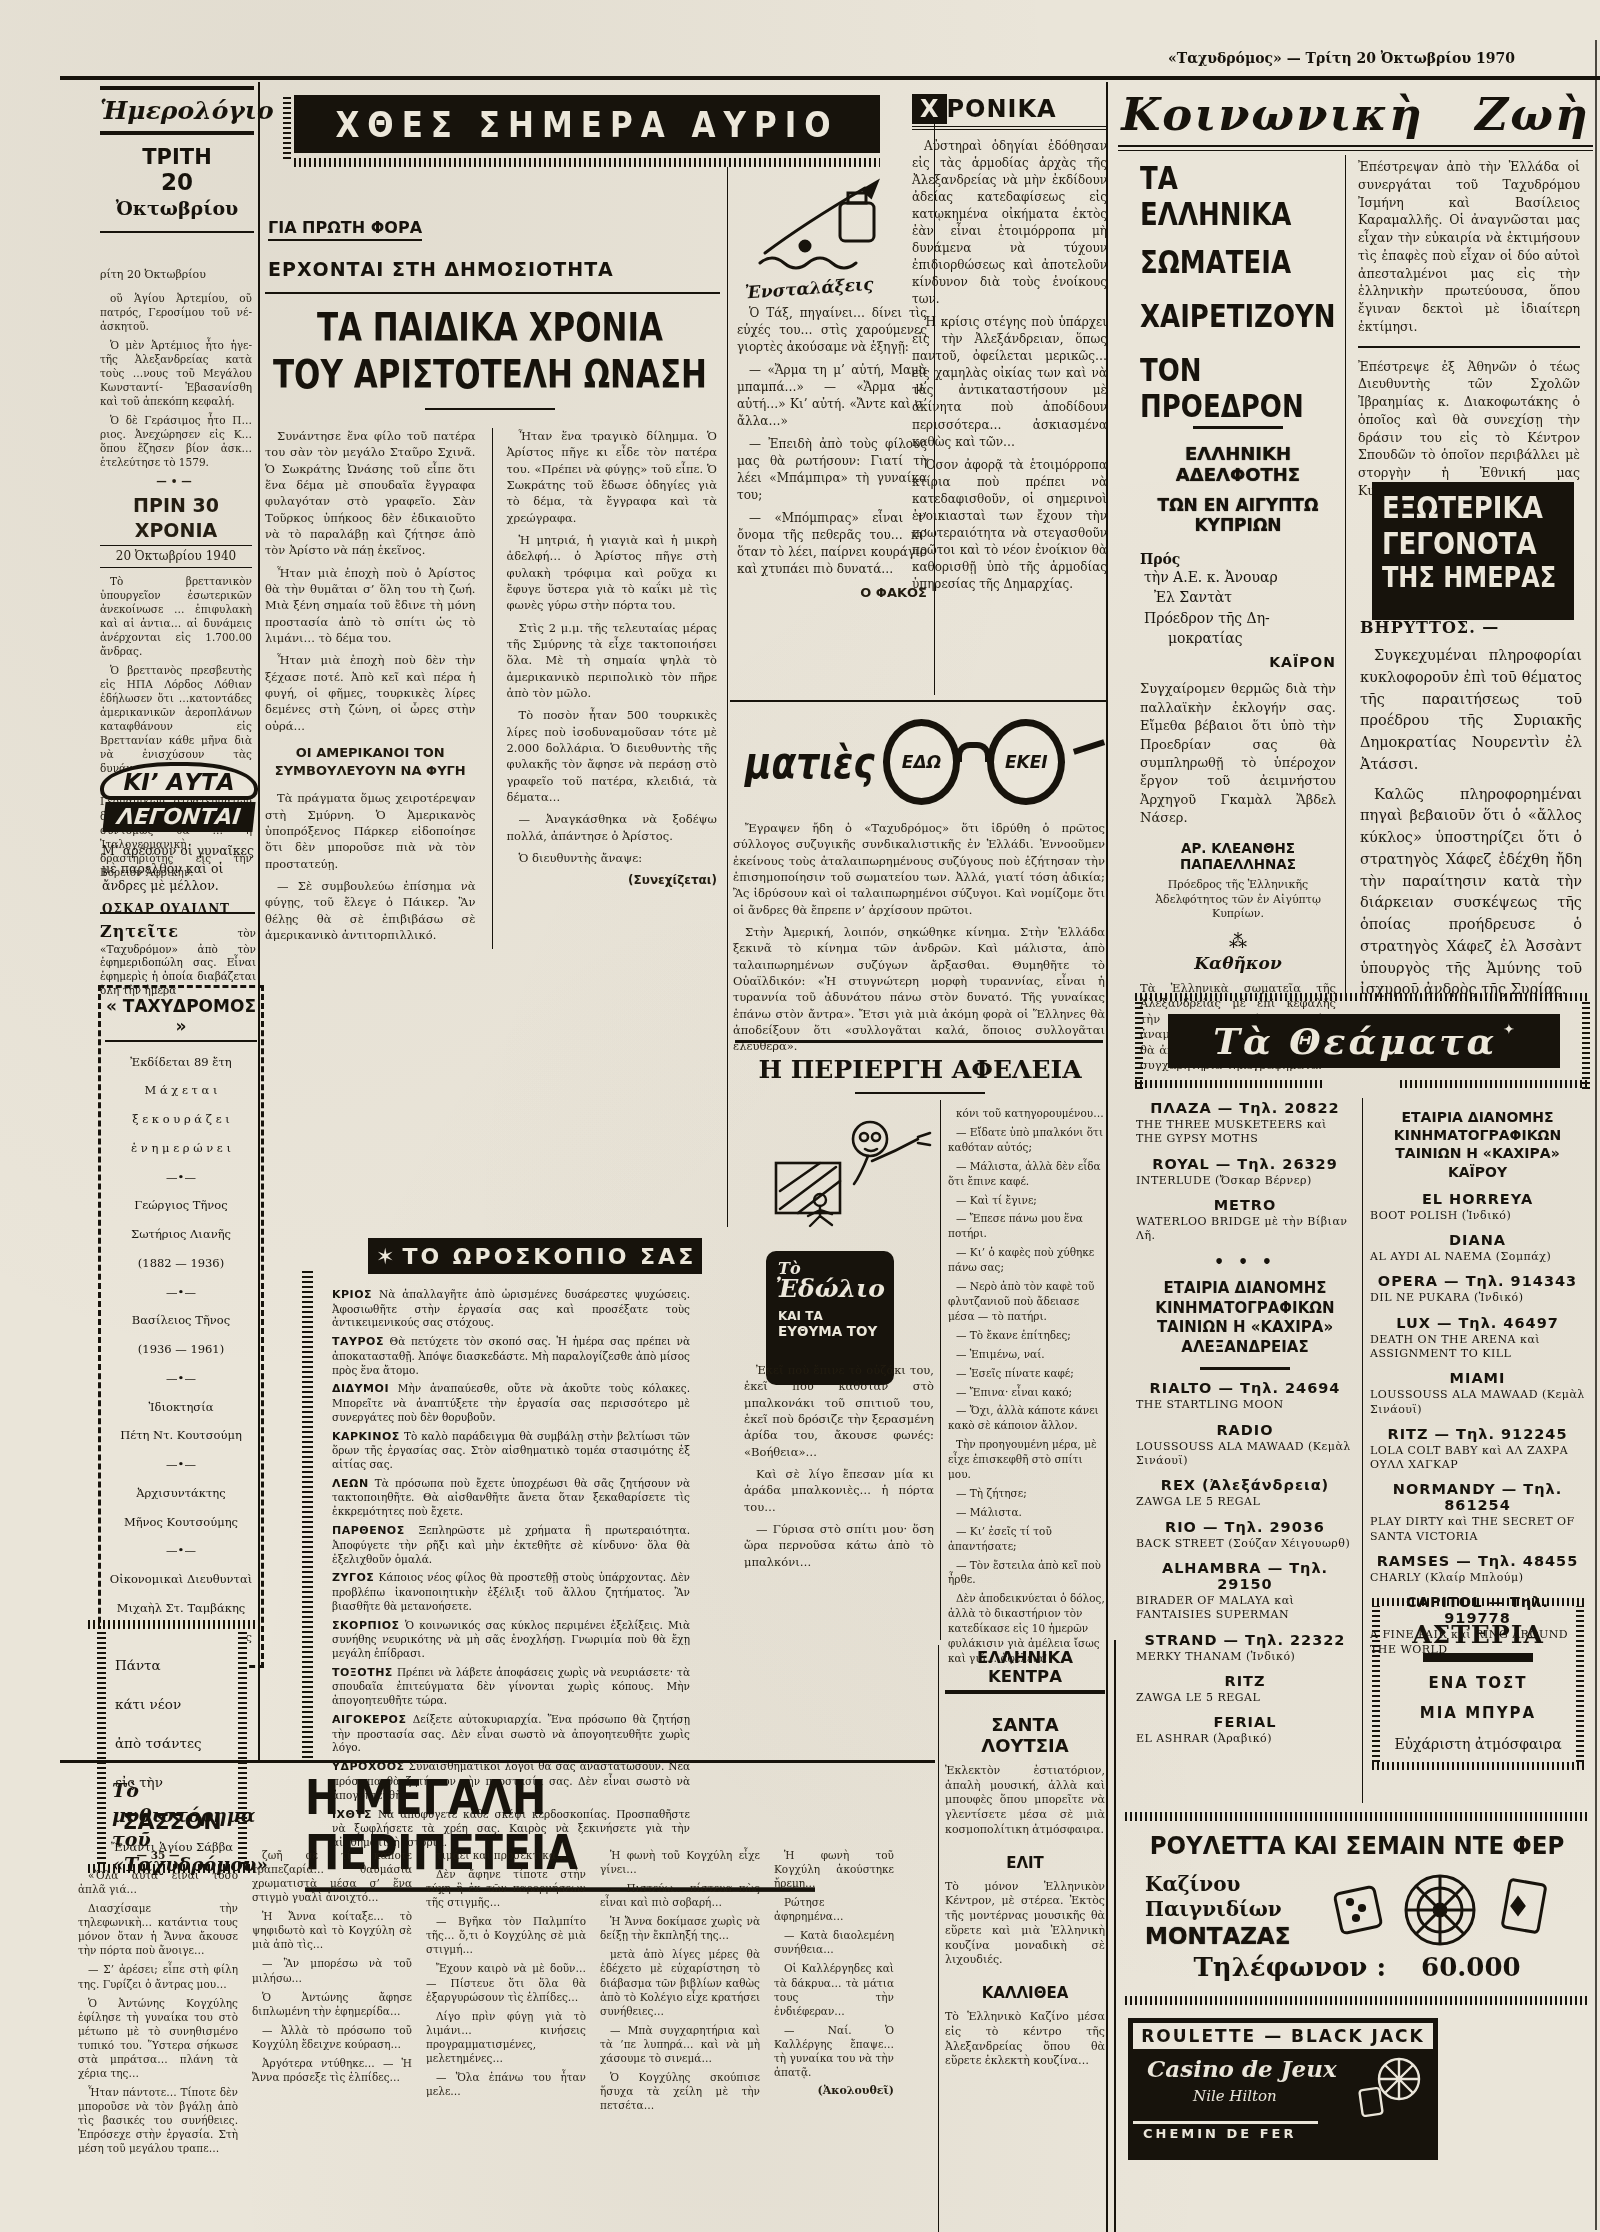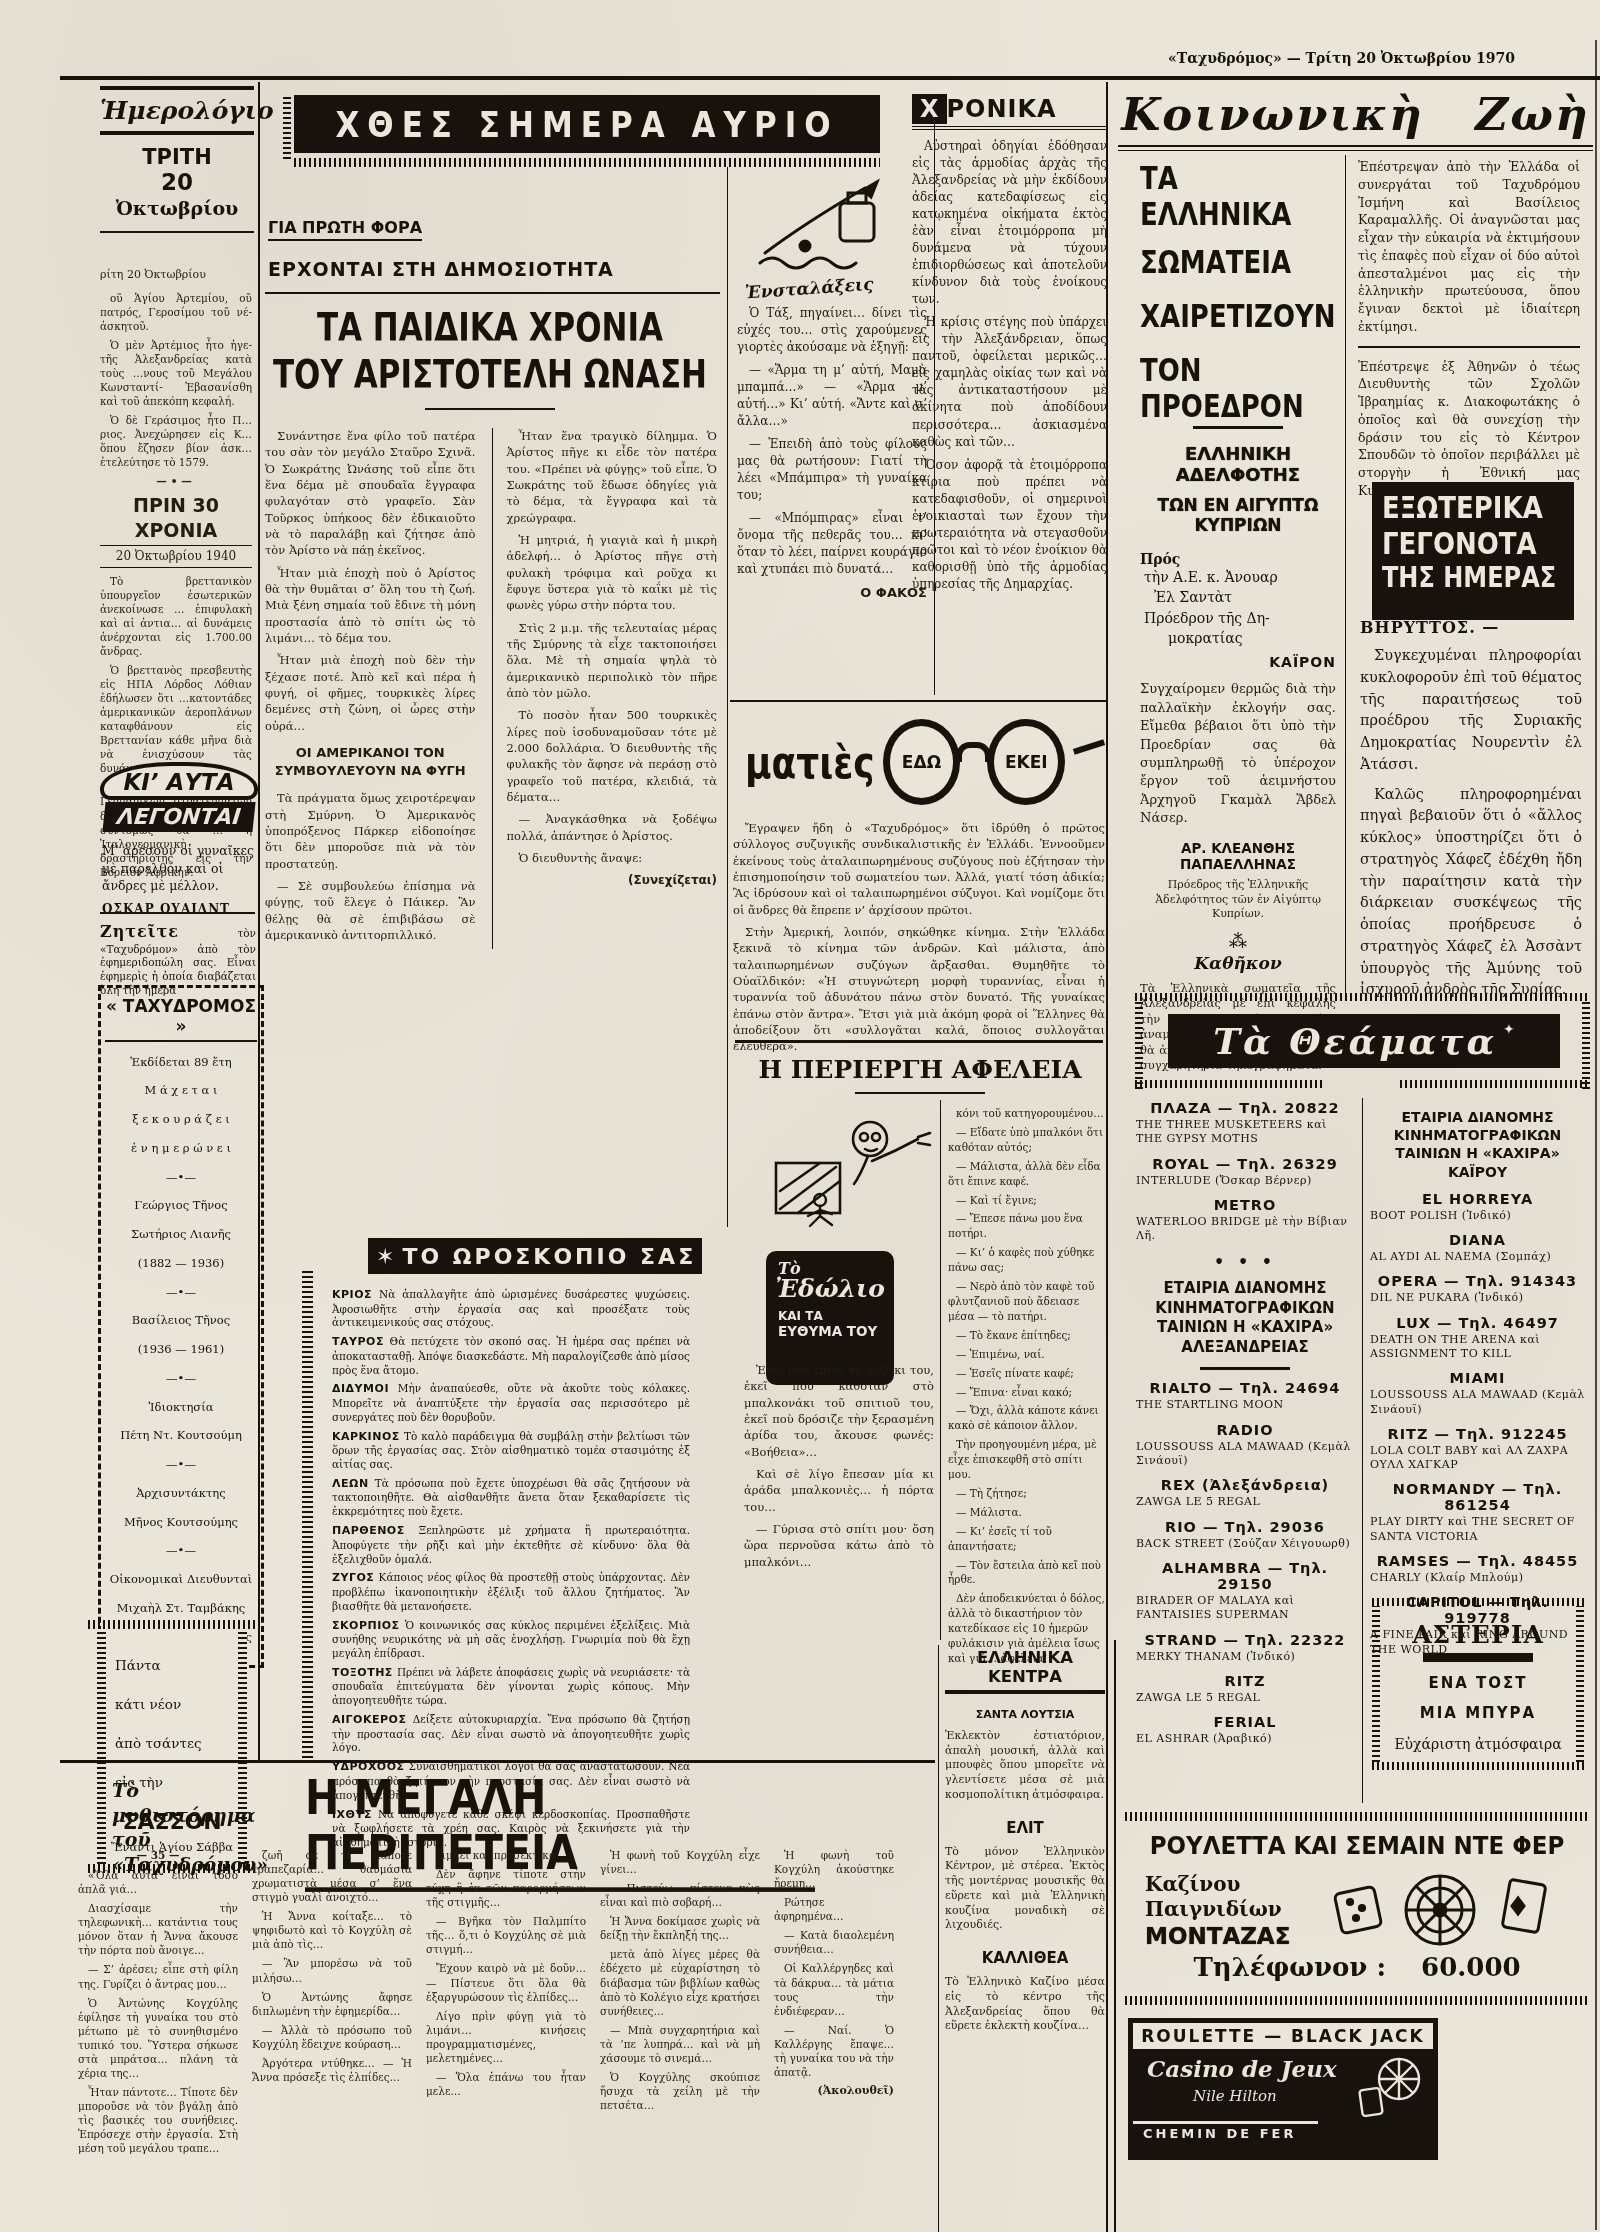--- a/index.html
+++ b/index.html
@@ -231,21 +231,21 @@
     <div>
         <p>Ὁ Τάξ, πηγαίνει… δίνει τὶς εὐχές του… στὶς χαρούμενες γιορτὲς ἀκούσαμε νὰ ἐξηγῇ:</p>
         <p>— «Ἄρμα τη μ’ αὐτή, Μαμὰ μπαμπά…» — «Ἄρμα μ’ αὐτή…» Κι’ αὐτή. «Ἄντε καὶ σ’ ἄλλα…»</p>
         <p>— Ἐπειδὴ ἀπὸ τοὺς φίλους μας θὰ ρωτήσουν: Γιατί τὴ λέει «Μπάμπιρα» τὴ γυναίκα του;</p>
         <p>— «Μπόμπιρας» εἶναι τ’ ὄνομα τῆς πεθερᾶς του… κι’ ὅταν τὸ λέει, παίρνει κουράγιο καὶ χτυπάει πιὸ δυνατά…</p>
       </div>
     <div class="sign-right" style="font-size:13px;">Ο ΦΑΚΟΣ</div>
   </div>
 
   <div class="abs rule" style="left:730px;top:700px;width:377px;height:2px;"></div>
-  <div class="abs" style="left:745px;top:712px;width:360px;height:100px;display:flex;align-items:center;gap:8px;">
+  <div class="abs" style="left:745px;top:712px;width:360px;height:100px;display:flex;align-items:center;gap:8px;font-style:italic;">
     <span class="sans" style="font-weight:800;font-size:36px;transform:scaleY(1.25);">ματιὲς</span>
     <span class="lens">ΕΔΩ</span>
     <span style="width:26px;height:14px;border:6px solid #17130c;border-bottom:none;border-radius:14px 14px 0 0;margin:-20px -12px 0;"></span>
     <span class="lens">ΕΚΕΙ</span>
     <span class="rule" style="width:36px;height:6px;margin-top:-30px;transform:rotate(-18deg);"></span>
   </div>
   <div class="abs bt" style="left:733px;top:820px;width:372px;font-size:11.5px;">
       <p>Ἔγραψεν ἤδη ὁ «Ταχυδρόμος» ὅτι ἱδρύθη ὁ πρῶτος σύλλογος συζυγικῆς συνδικαλιστικῆς ἐν Ἑλλάδι. Ἐννοοῦμεν ἐκείνους τοὺς ἀταλαιπωρημένους συζύγους ποὺ ἐζήτησαν τὴν ἐπισημοποίησιν τοῦ σωματείου των. Ἀλλά, γιατί τόση ἀδικία; Ἂς ἱδρύσουν καὶ οἱ ταλαιπωρημένοι σύζυγοι. Καὶ νομίζομε ὅτι οἱ ἄνδρες θὰ ἔπρεπε ν’ ἀρχίσουν πρῶτοι.</p>
       <p>Στὴν Ἀμερική, λοιπόν, σηκώθηκε κίνημα. Στὴν Ἑλλάδα ξεκινᾶ τὸ κίνημα τῶν ἀνδρῶν. Καὶ μάλιστα, ἀπὸ ταλαιπωρημένων συζύγων ἄρξασθαι. Θυμηθῆτε τὸ Οὐαϊλδικόν: «Ἡ στυγνώτερη μορφὴ τυραννίας, εἶναι ἡ τυραννία τοῦ ἀδυνάτου πάνω στὸν δυνατό. Τῆς γυναίκας ἐπάνω στὸν ἄντρα». Ἔτσι γιὰ μιὰ ἀκόμη φορὰ οἱ Ἕλληνες θὰ ἀποδείξουν ὅτι «συλλογᾶται καλά, ὅποιος συλλογᾶται ἐλεύθερα».</p>
     </div>
@@ -308,21 +308,21 @@
       <p>— Τὴ ζήτησε;</p>
       <p>— Μάλιστα.</p>
       <p>— Κι’ ἐσεῖς τί τοῦ ἀπαντήσατε;</p>
       <p>— Τὸν ἔστειλα ἀπὸ κεῖ ποὺ ἦρθε.</p>
       <p>Δὲν ἀποδεικνύεται ὁ δόλος, ἀλλὰ τὸ δικαστήριον τὸν κατεδίκασε εἰς 10 ἡμερῶν φυλάκισιν γιὰ ἀμέλεια ἴσως καὶ γιά… ἀφέλεια!</p>
     </div>
 
   <div class="abs rule" style="left:938px;top:1645px;width:1px;height:587px;"></div>
   <div class="abs" style="left:945px;top:1648px;width:160px;">
     <div class="sans ctr" style="font-weight:800;font-size:16.5px;border-bottom:4px solid #17130c;padding-bottom:4px;">ΕΛΛΗΝΙΚΑ ΚΕΝΤΡΑ</div>
-    <div class="sans ctr" style="font-weight:800;font-size:11px;margin:14px 0 8px;">ΣΑΝΤΑ ΛΟΥΤΣΙΑ</div>
+    <div class="sans ctr" style="font-weight:800;font-size:18px;margin:20px 0 8px;">ΣΑΝΤΑ ΛΟΥΤΣΙΑ</div>
     <div class="bt-sm" style="font-size:11px;">Ἐκλεκτὸν ἑστιατόριον, ἁπαλὴ μουσική, ἀλλὰ καὶ μπουφὲς ὅπου μπορεῖτε νὰ γλεντίσετε μέσα σὲ μιὰ κοσμοπολίτικη ἀτμόσφαιρα.</div>
     <div class="sans ctr" style="font-weight:800;font-size:15px;margin:16px 0 8px;">ΕΛΙΤ</div>
     <div class="bt-sm" style="font-size:11px;">Τὸ μόνον Ἑλληνικὸν Κέντρον, μὲ στέρεα. Ἐκτὸς τῆς μοντέρνας μουσικῆς θὰ εὕρετε καὶ μιὰ Ἑλληνικὴ κουζίνα μοναδικὴ σὲ λιχουδιές.</div>
     <div class="sans ctr" style="font-weight:800;font-size:15px;margin:16px 0 8px;">ΚΑΛΛΙΘΕΑ</div>
     <div class="bt-sm" style="font-size:11px;">Τὸ Ἑλληνικὸ Καζίνο μέσα εἰς τὸ κέντρο τῆς Ἀλεξανδρείας ὅπου θὰ εὕρετε ἐκλεκτὴ κουζίνα…</div>
   </div>
 
   <div class="abs rule" style="left:1106px;top:82px;width:2px;height:2150px;"></div>
   <div class="abs rule" style="left:1114px;top:1640px;width:2px;height:592px;"></div>
 

